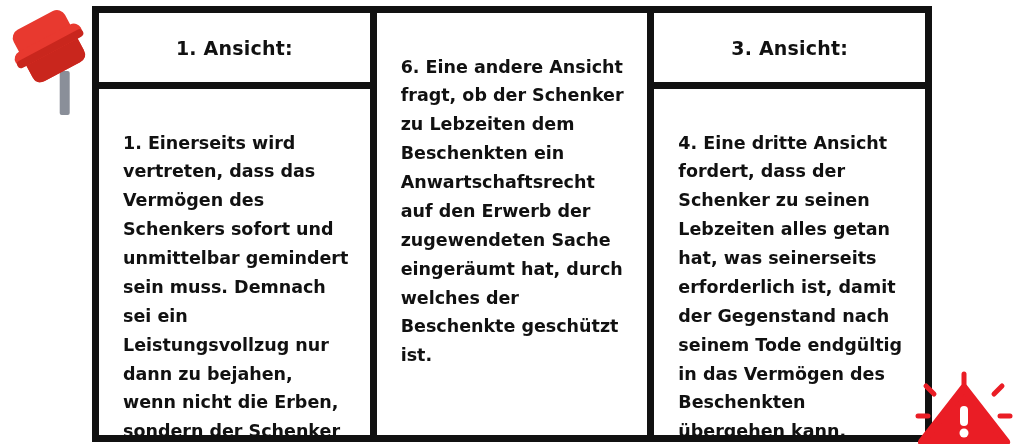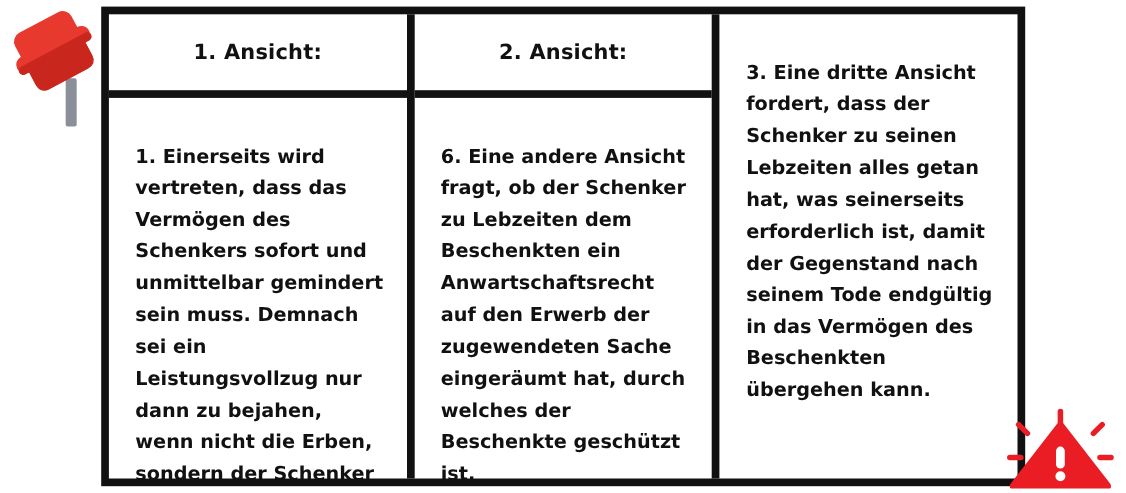--- a/index.html
+++ b/index.html
@@ -95,31 +95,31 @@
   <div class="col">
     <div class="col-head">
       <span class="col-head-text">1. Ansicht:</span>
     </div>
     <div class="col-body">
       <p class="col-body-text">1. Einerseits wird vertreten, dass das Vermögen des Schenkers sofort und unmittelbar gemindert sein muss. Demnach sei ein Leistungsvollzug nur dann zu bejahen, wenn nicht die Erben, sondern der Schenker selbst das mit der Schenkung verbundene Vermögensopfer erbracht hat.</p>
     </div>
   </div>
 
   <div class="col">
-    <div class="col-head">
-      <span class="col-head-text">2. Ansicht:</span>
-    </div>
     <div class="col-body">
       <p class="col-body-text">6. Eine andere Ansicht fragt, ob der Schenker zu Lebzeiten dem Beschenkten ein Anwartschaftsrecht auf den Erwerb der zugewendeten Sache eingeräumt hat, durch welches der Beschenkte geschützt ist.</p>
     </div>
   </div>
 
   <div class="col">
+    <div class="col-head">
+      <span class="col-head-text">3. Ansicht:</span>
+    </div>
     <div class="col-body">
-      <p class="col-body-text">3. Eine dritte Ansicht fordert, dass der Schenker zu seinen Lebzeiten alles getan hat, was seinerseits erforderlich ist, damit der Gegenstand nach seinem Tode endgültig in das Vermögen des Beschenkten übergehen kann.</p>
+      <p class="col-body-text">4. Eine dritte Ansicht fordert, dass der Schenker zu seinen Lebzeiten alles getan hat, was seinerseits erforderlich ist, damit der Gegenstand nach seinem Tode endgültig in das Vermögen des Beschenkten übergehen kann.</p>
     </div>
   </div>
 
 </div>
 
 <div class="pin">
   <svg width="110" height="120" viewBox="0 0 110 120" xmlns="http://www.w3.org/2000/svg">
     <g transform="rotate(-28 55 50)">
       <rect x="34" y="66" width="10" height="44" rx="2" fill="#8a8f99" transform="rotate(28 39 88)"></rect>
       <rect x="18" y="10" width="58" height="58" rx="9" fill="#e8392f"></rect>

